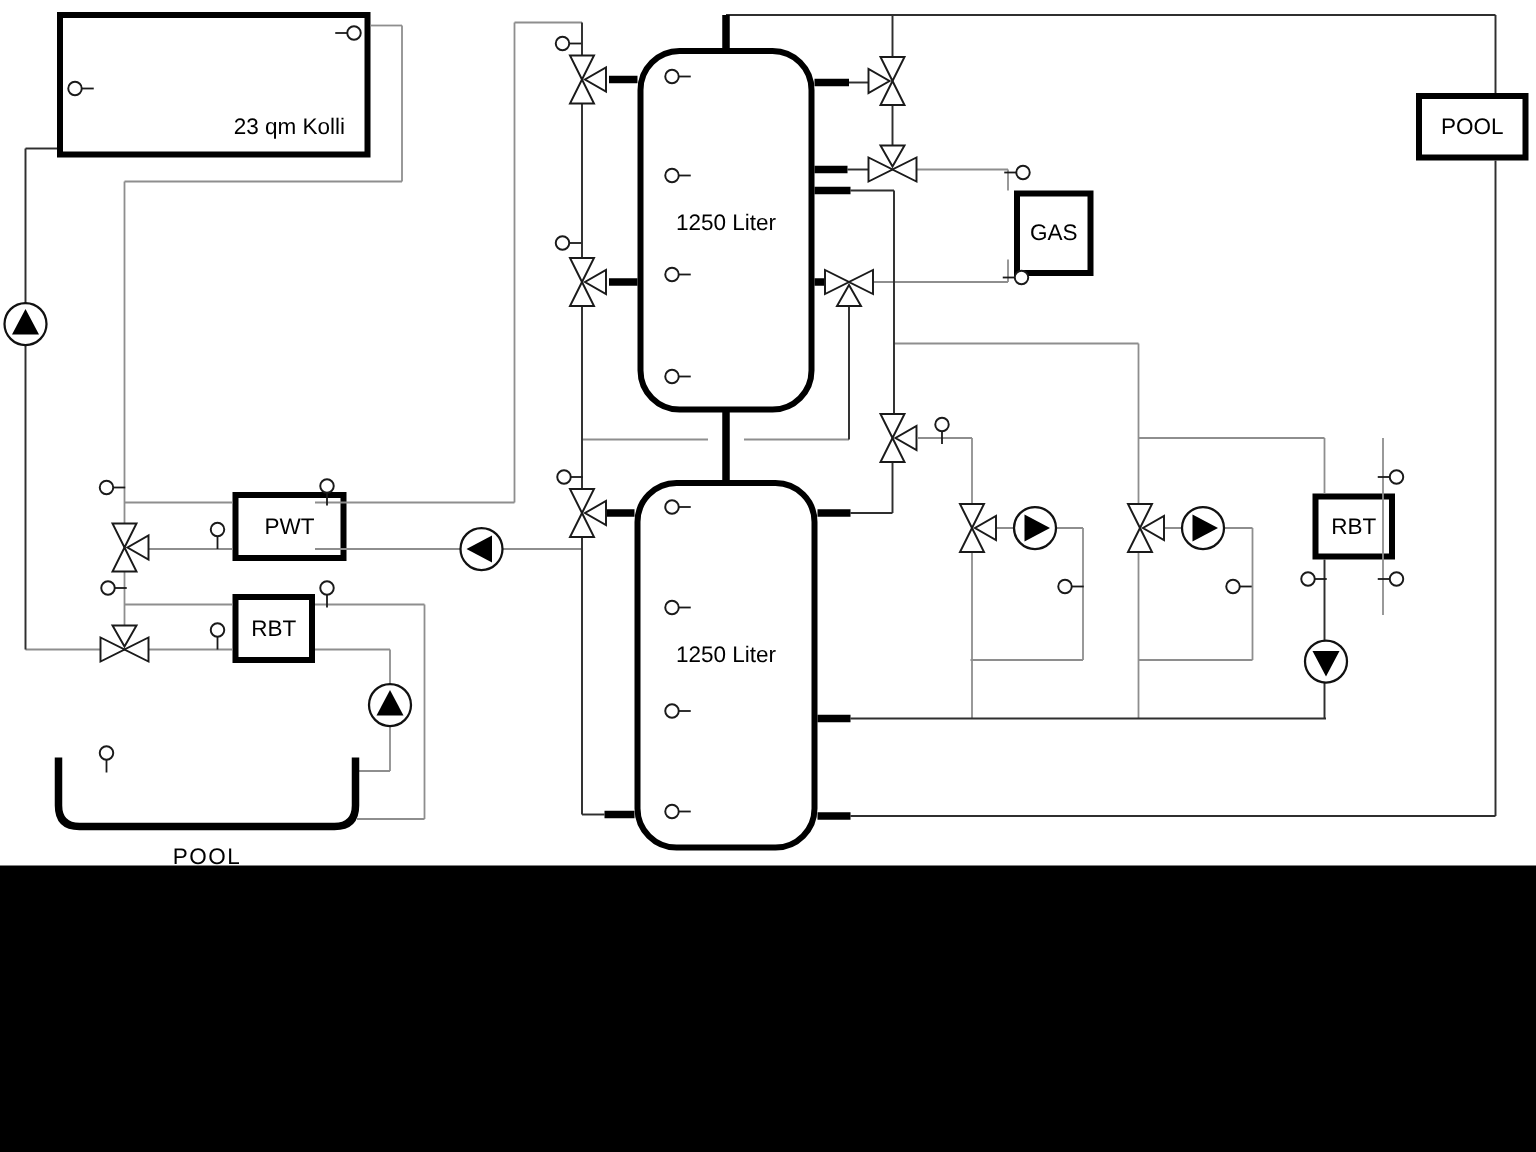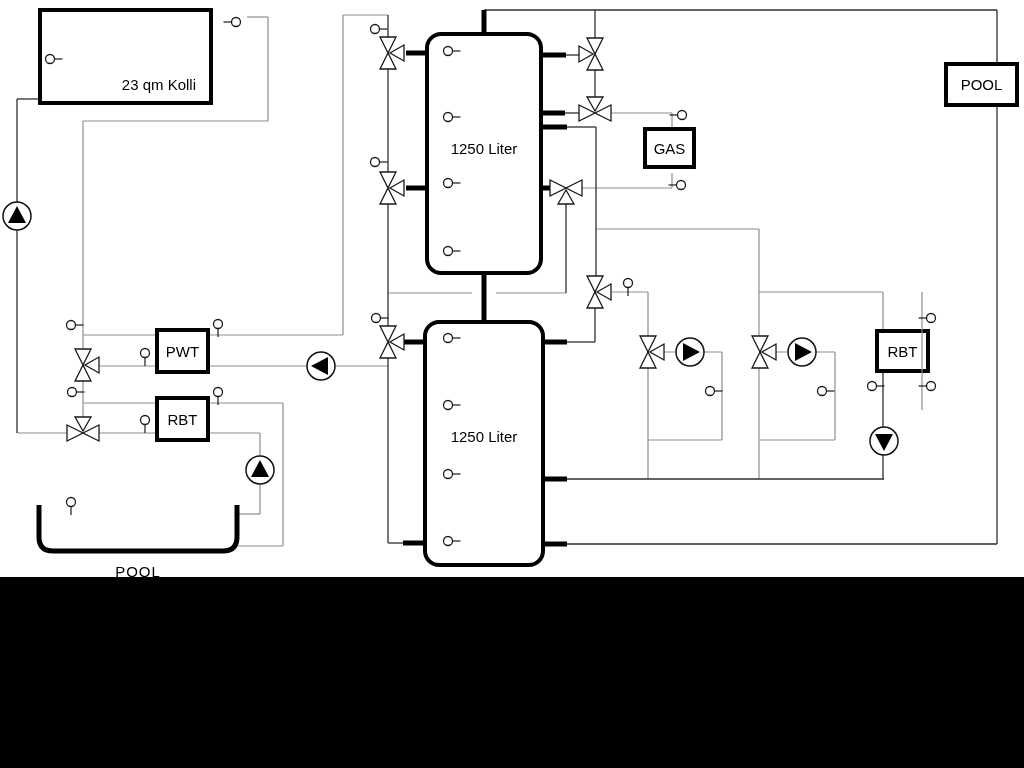--- a/index.html
+++ b/index.html
@@ -1,53 +1,53 @@
 <!DOCTYPE html>
 <html><head>
 <meta charset="utf-8">
 <style>
   html,body{margin:0;padding:0;}
   .stage{position:relative;width:1024px;height:768px;background:#fff;overflow:hidden;
          font-family:"Liberation Sans","DejaVu Sans",sans-serif;}
   .box{position:absolute;box-sizing:border-box;border:4px solid #000;background:#fff;
        display:flex;align-items:center;justify-content:center;font-size:15px;color:#000;z-index:1;}
-  .tank{border-radius:16px;}
+  .tank{border-radius:28px;}
   .tank .tlabel{position:absolute;left:0;right:0;top:104px;text-align:center;font-size:15px;}
   .collector-label{position:absolute;right:13px;bottom:8px;font-size:15px;}
   .pool-label{position:absolute;left:39px;top:520px;width:198px;text-align:center;
               font-size:15px;color:#000;z-index:1;letter-spacing:1px;margin-top:43px;}
   #diagram-svg{position:absolute;left:0;top:0;z-index:2;pointer-events:none;}
   .black-band{position:absolute;left:0;top:577px;width:1024px;height:191px;background:#000;z-index:3;}
 </style>
 </head>
 <body>
 
 <div class="stage">
 
-  <div class="box" style="left:38px;top:8px;width:175px;height:97px;">
+  <div class="box" style="left:38px;top:8px;width:209px;height:97px;">
     <span class="collector-label">23 qm Kolli</span>
   </div>
 
   <div class="box tank" style="left:425px;top:32px;width:118px;height:243px;">
     <span class="tlabel">1250 Liter</span>
   </div>
 
   <div class="box tank" style="left:423px;top:320px;width:122px;height:247px;">
     <span class="tlabel">1250 Liter</span>
   </div>
 
-  <div class="box" style="left:643px;top:127px;width:53px;height:42px;">
+  <div class="box" style="left:676px;top:127px;width:53px;height:57px;">
     <span>GAS</span>
   </div>
 
   <div class="box" style="left:944px;top:62px;width:75px;height:45px;">
     <span>POOL</span>
   </div>
 
-  <div class="box" style="left:155px;top:328px;width:55px;height:46px;">
+  <div class="box" style="left:155px;top:328px;width:76px;height:46px;">
     <span>PWT</span>
   </div>
 
   <div class="box" style="left:155px;top:396px;width:55px;height:46px;">
     <span>RBT</span>
   </div>
 
   <div class="box" style="left:875px;top:329px;width:55px;height:44px;">
     <span>RBT</span>
   </div>

